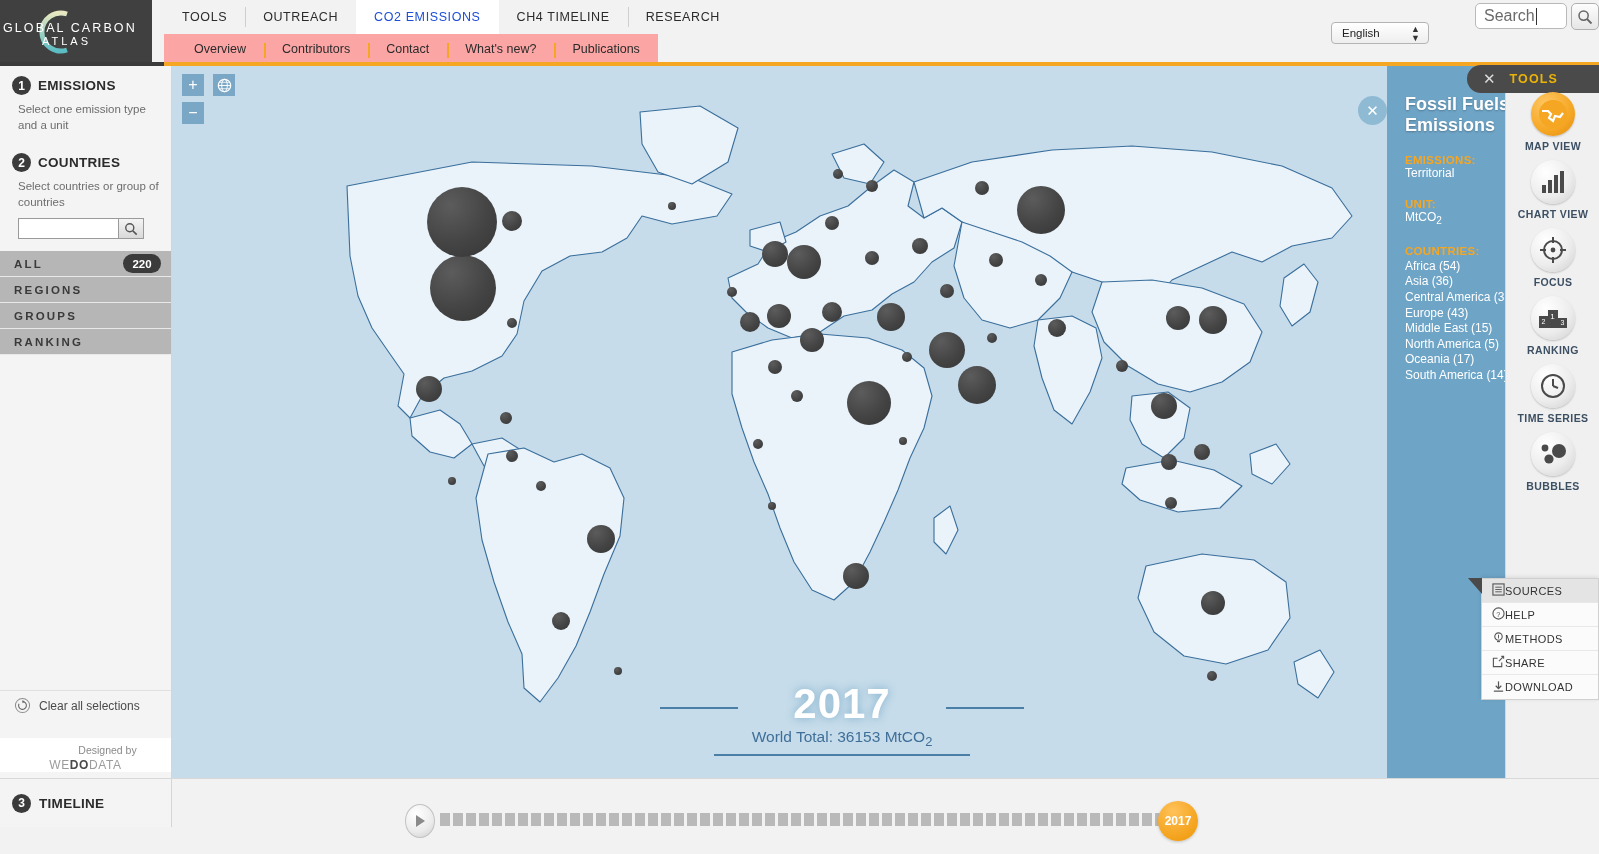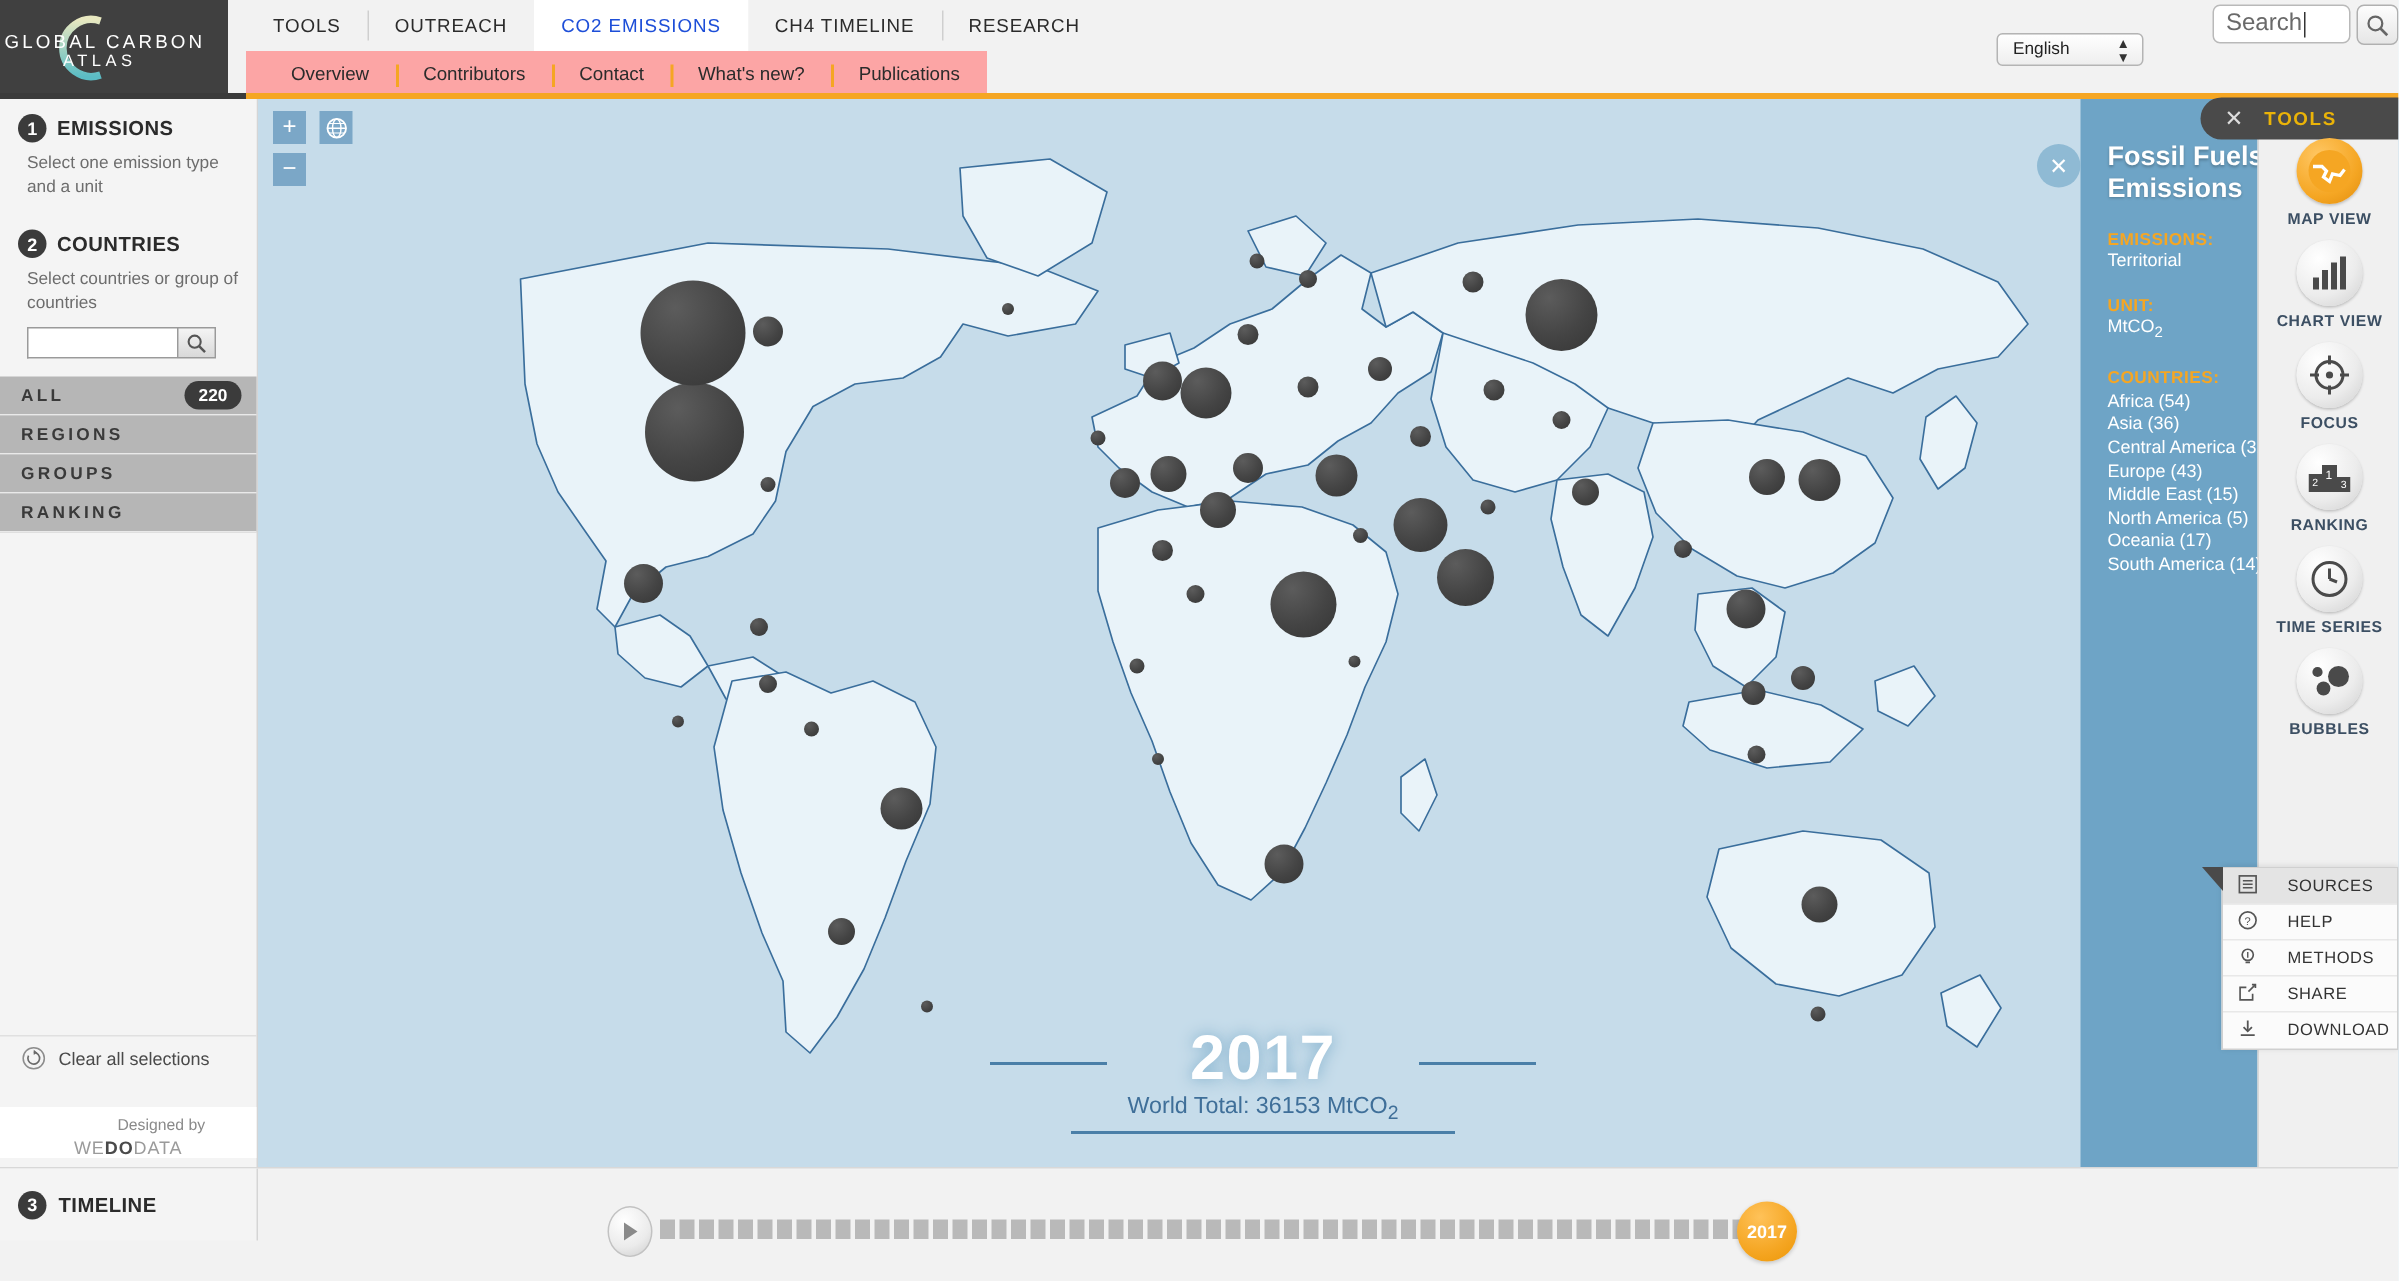--- a/index.html
+++ b/index.html
@@ -117,21 +117,21 @@
   .tool .circ { width: 44px; height: 44px; border-radius: 50%; margin: 0 auto;
     background: radial-gradient(circle at 34% 28%, #ffffff 0%, #ececec 58%, #cfcfcf 100%);
     box-shadow: 0 1px 2px rgba(0,0,0,.22); display: flex; align-items: center; justify-content: center; }
   .tool .circ.orange { background: radial-gradient(circle at 34% 28%, #ffc764 0%, #f5a623 62%, #e08c0d 100%); }
   .tool .tlbl { margin-top: 4px; font-size: 10.5px; font-weight: bold; color: #3c4f63; letter-spacing: .4px; }
 
   .ctxmenu { position: absolute; right: 0; bottom: 78px; width: 118px; background: #fbfbfb;
     border: 1px solid #d0d0d0; box-shadow: 0 -1px 4px rgba(0,0,0,.1); }
   .ctxmenu .notch { position: absolute; left: -14px; top: -1px; width: 0; height: 0;
     border-left: 14px solid transparent; border-top: 16px solid #4a4a4a; }
-  .ctx-item { height: 24px; display: flex; align-items: center; gap: 20px; padding-left: 10px;
+  .ctx-item { height: 24px; display: flex; align-items: center; gap: 0; padding-left: 10px;
     font-size: 11px; color: #333; border-bottom: 1px solid #e8e8e8; cursor: pointer; letter-spacing: .4px; }
   .ctx-item.sel { background: #e4e4e4; }
   .ctx-item:last-child { border-bottom: none; }
 
   
   .timeline { position: absolute; left: 0; top: 778px; width: 1599px; height: 76px;
     background: #f2f2f2; border-top: 1px solid #d8d8d8; }
   .tl-left { position: absolute; left: 0; top: 0; width: 172px; height: 48px;
     background: #f4f4f4; border-right: 1px solid #d5d5d5; display: flex; align-items: center;
     gap: 8px; padding-left: 12px; }

